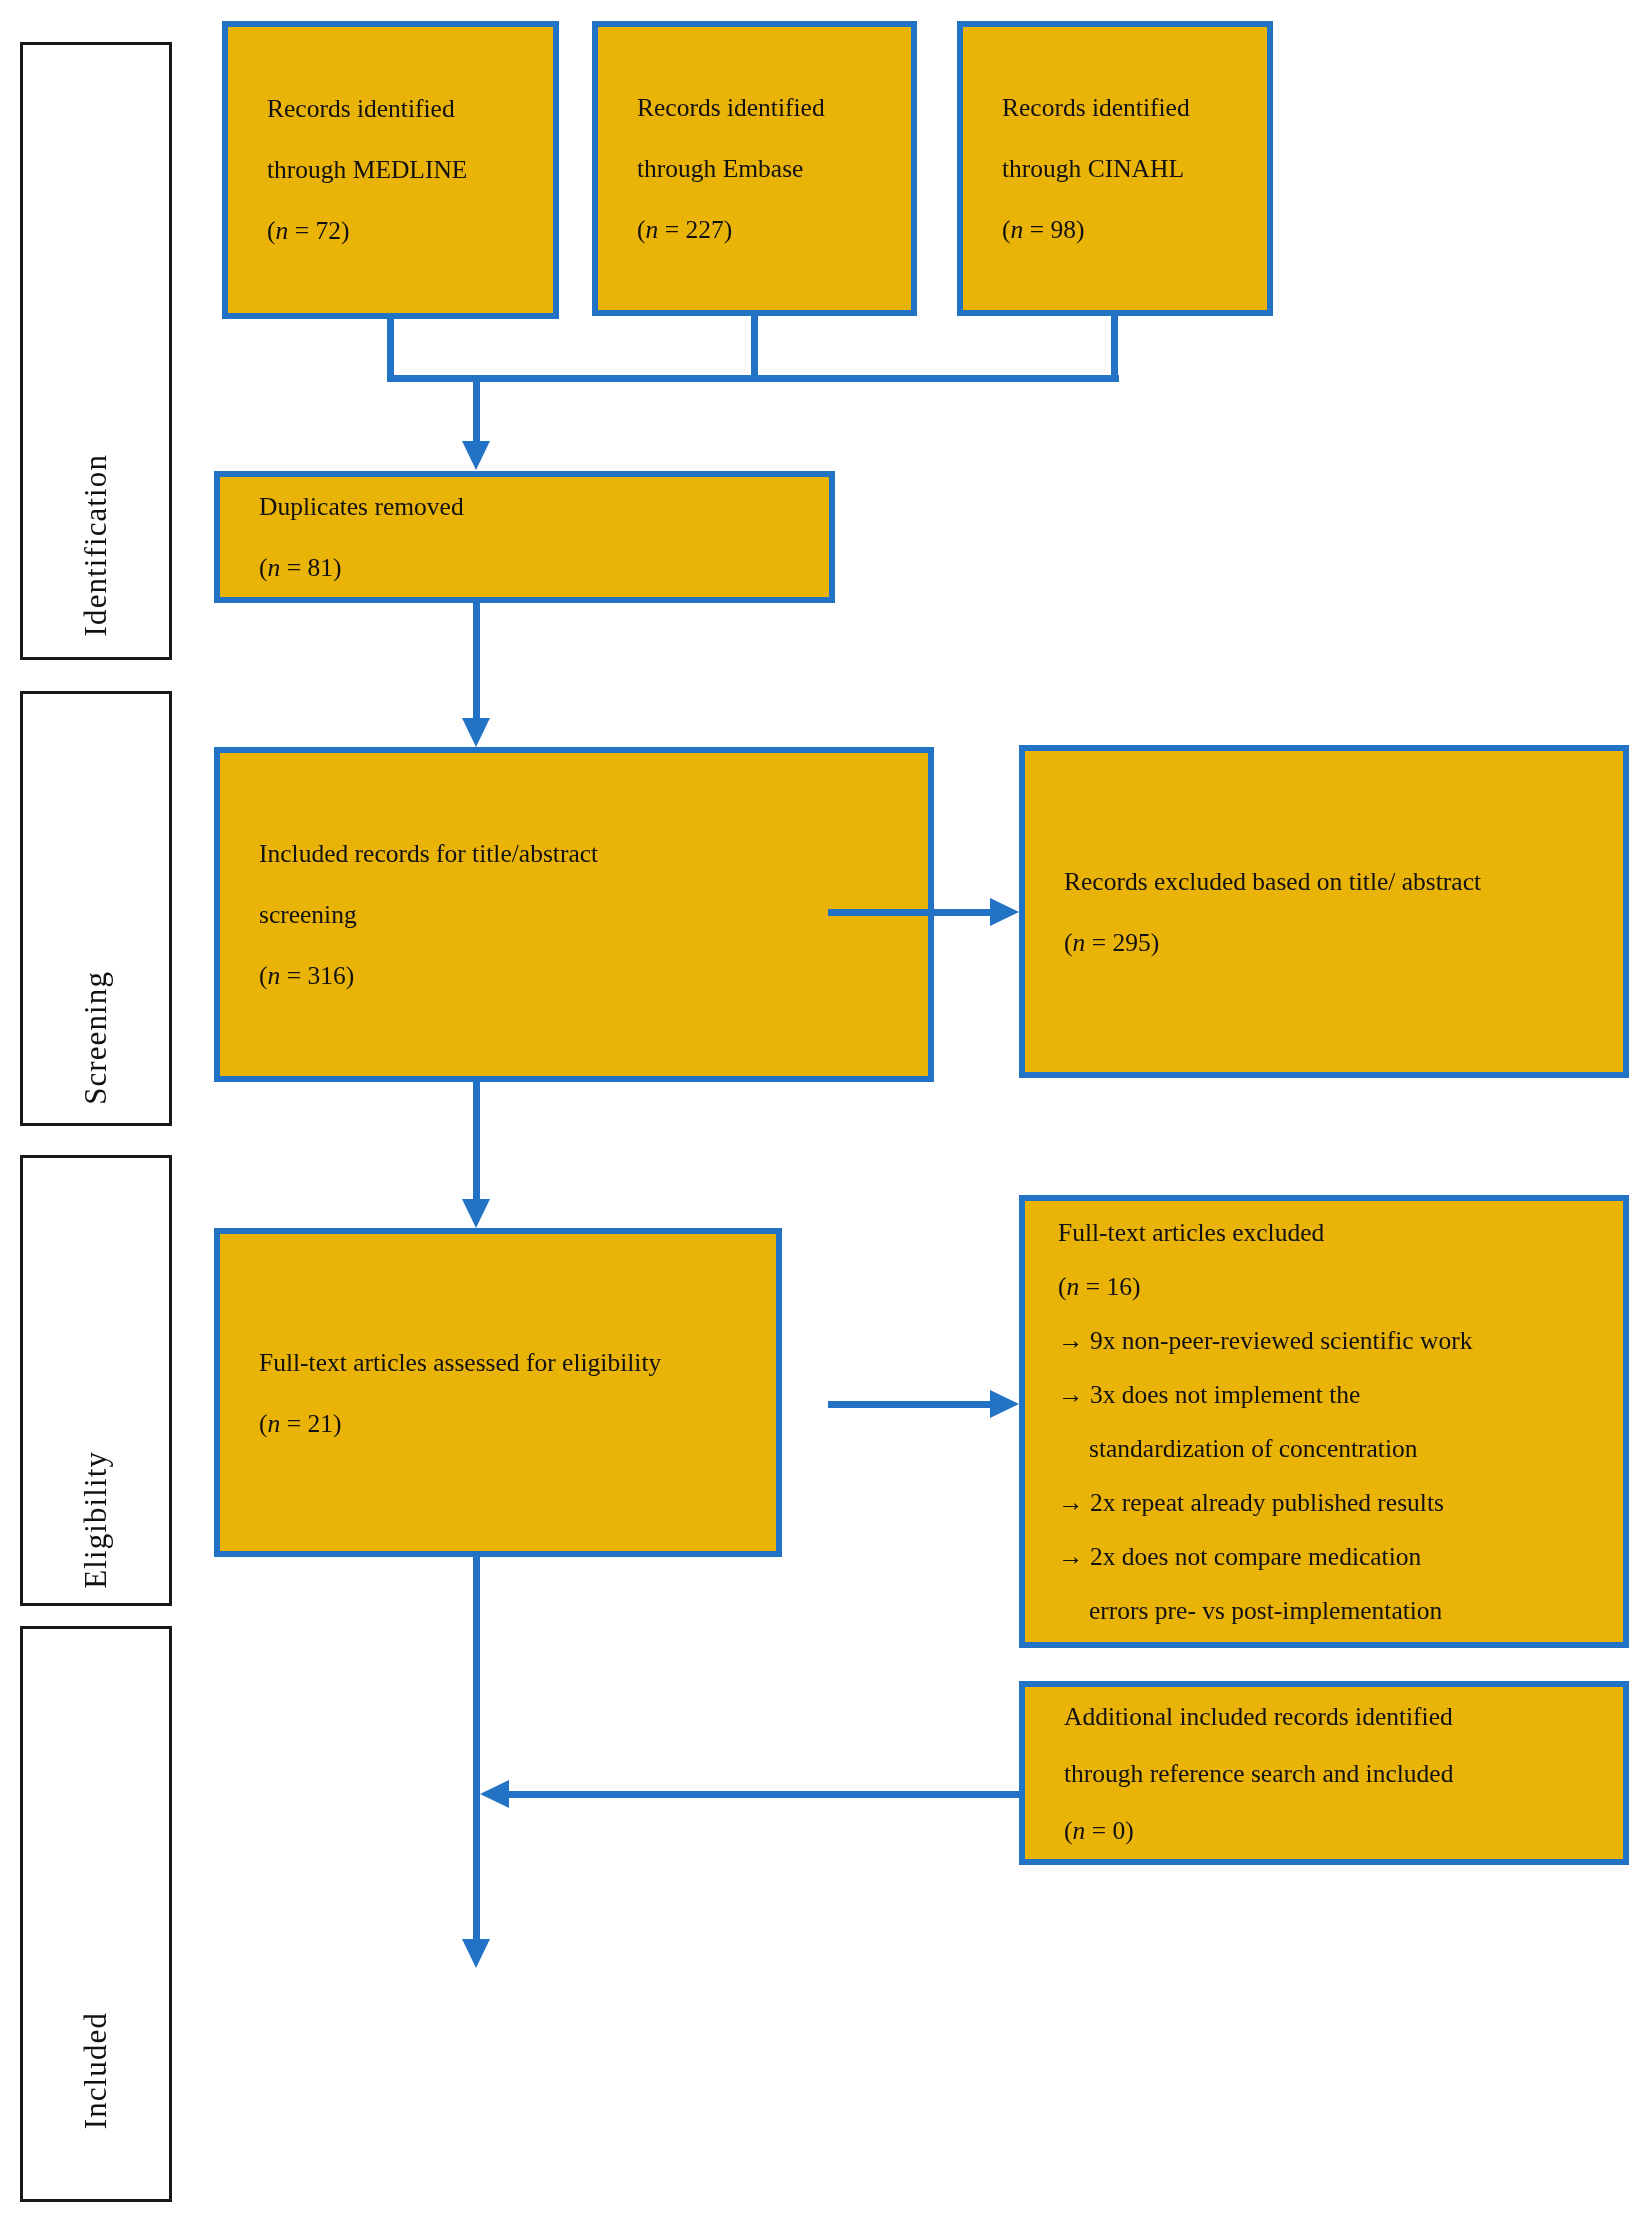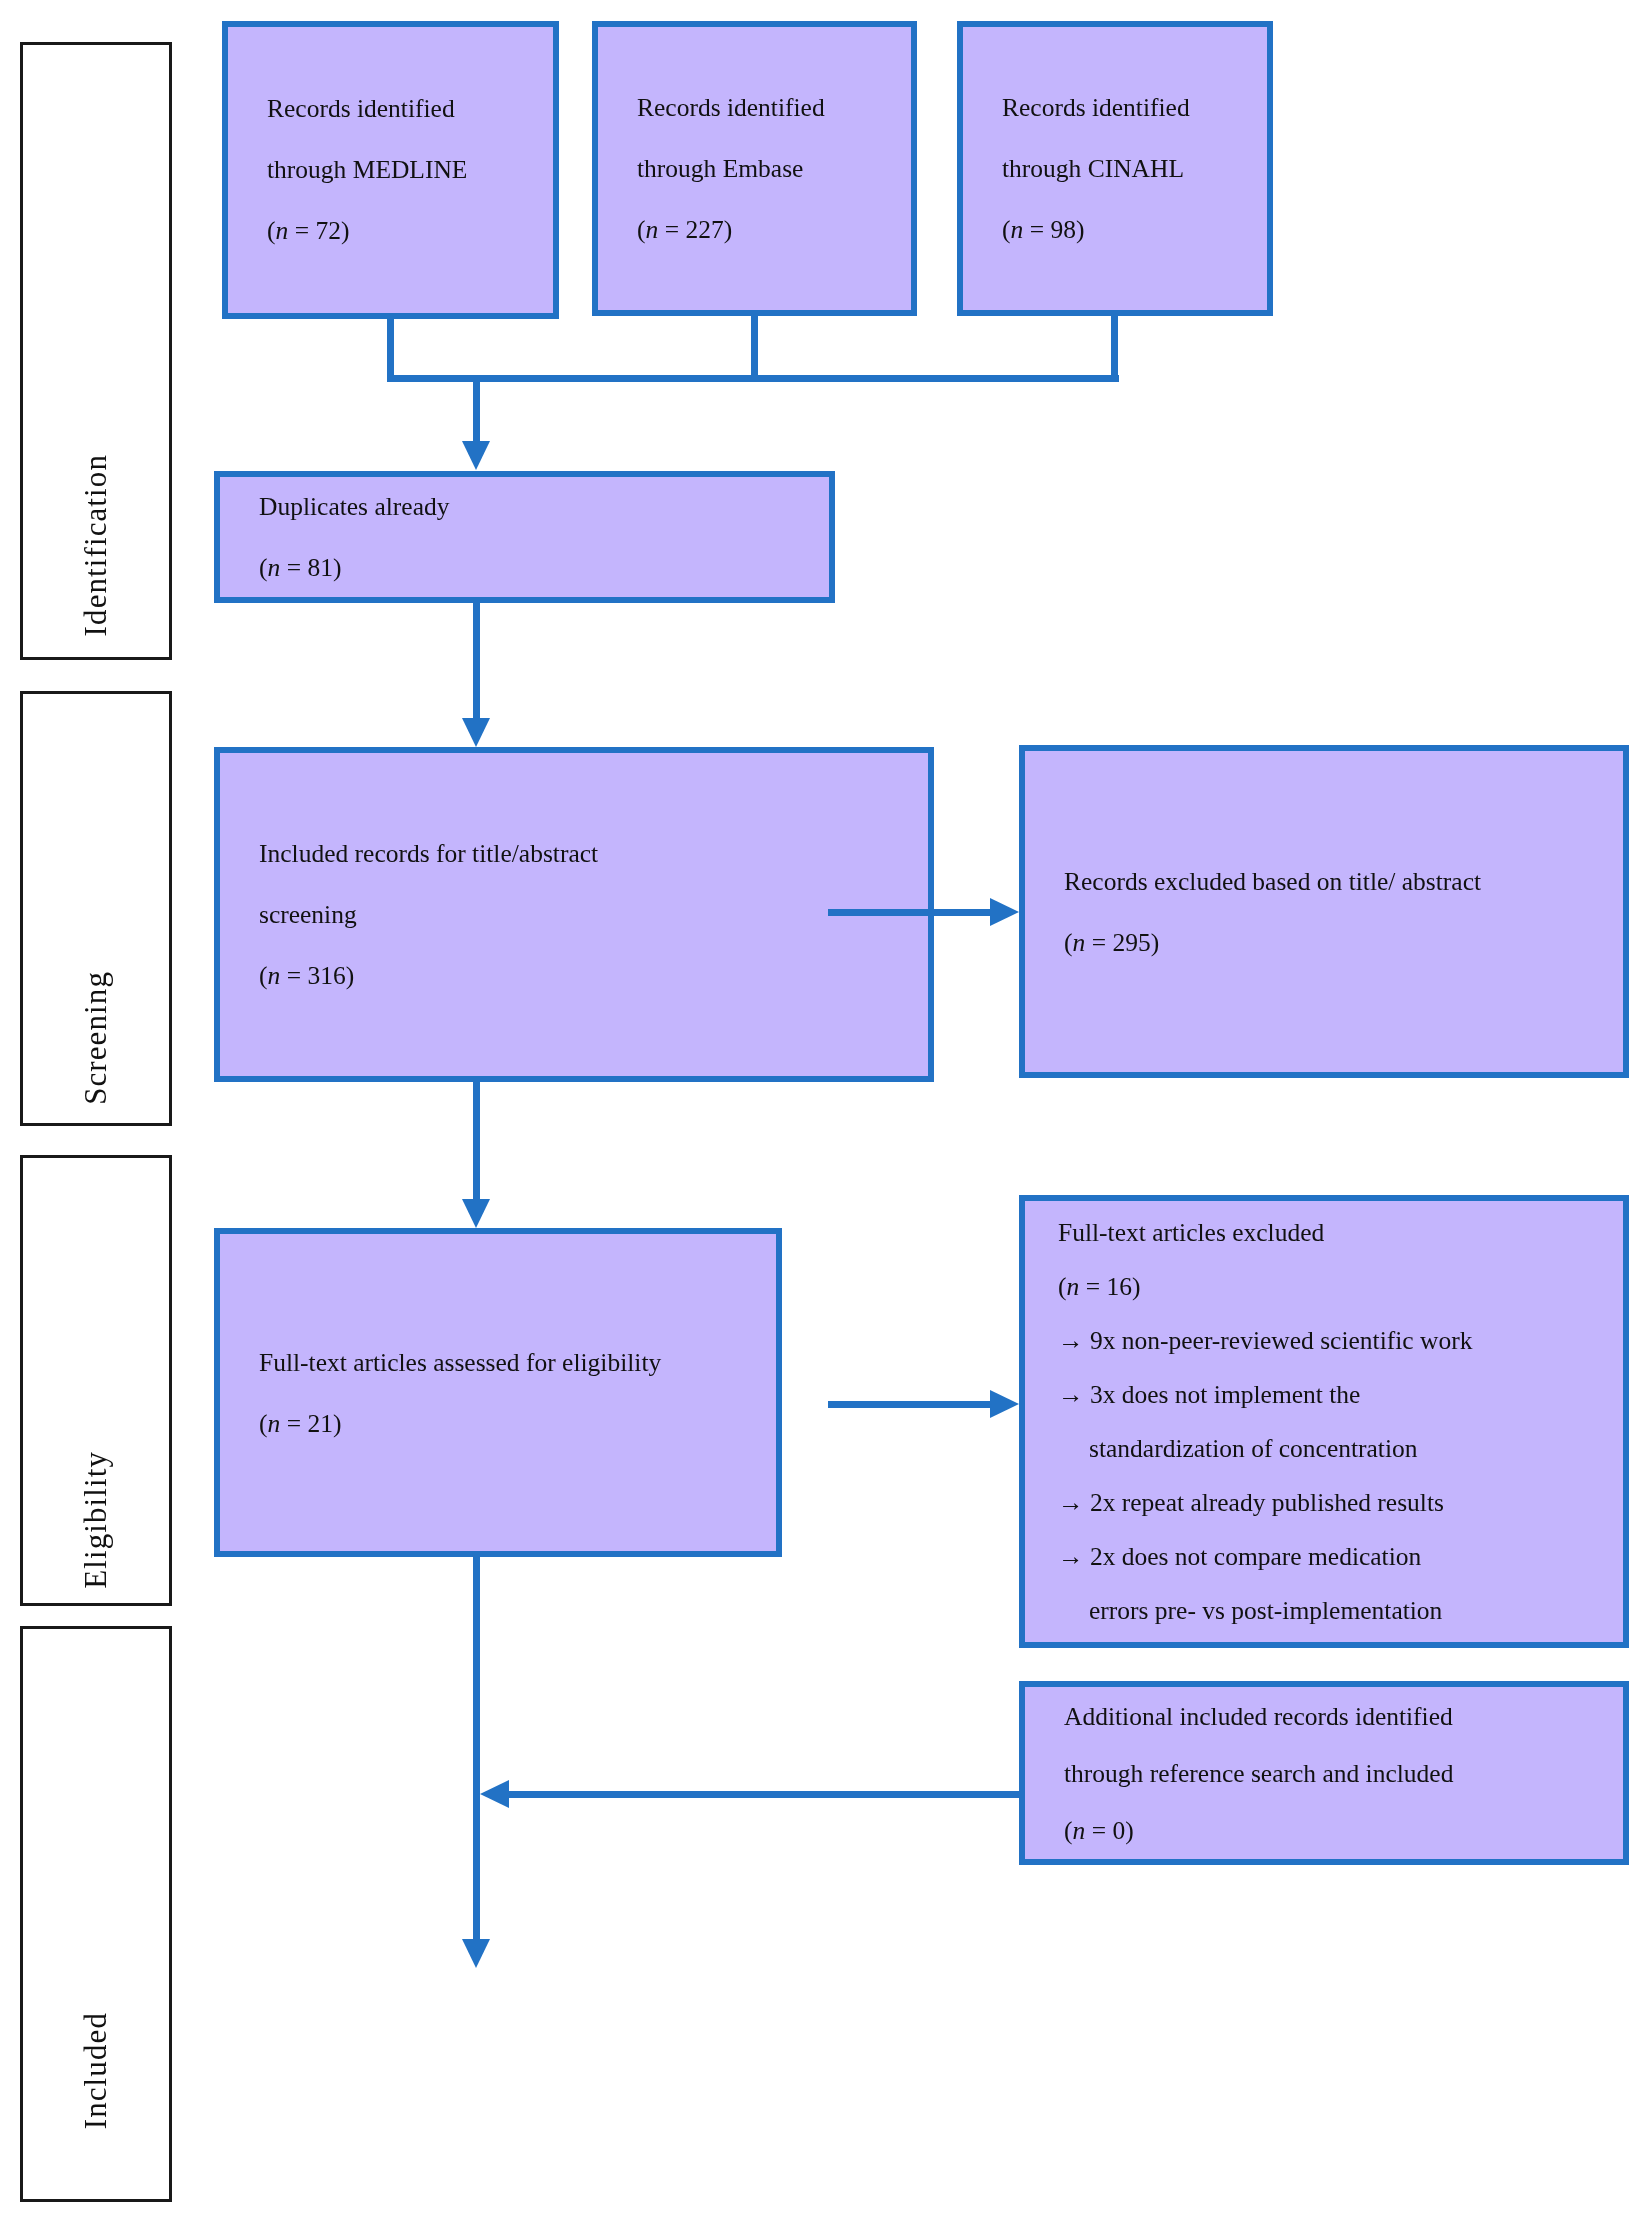--- a/index.html
+++ b/index.html
@@ -31,21 +31,21 @@
     letter-spacing: 1.1px;
     white-space: nowrap;
     color: #111111;
   }
 
   
   .flow-box {
     position: absolute;
     border: 6px solid #2272c5;
     box-sizing: border-box;
-    background: #c4b5fd;
+    background: #eab308;
     display: flex;
     flex-direction: column;
     justify-content: center;
     padding-left: 39px;
     padding-right: 11px;
     font-size: 25.5px;
   }
   .box-line { line-height: 61px; white-space: nowrap; }
   .flow-box.tight { padding-left: 33px; }
   .flow-box.tight .box-line { line-height: 54px; font-family: Liberation Serif, serif; }
@@ -99,21 +99,21 @@
     <div class="box-line">through Embase</div>
     <div class="box-line">(<i>n</i> = 227)</div>
   </div>
   <div class="flow-box" style="left:957px; top:20.6px; width:316px; height:295px;">
     <div class="box-line">Records identified</div>
     <div class="box-line">through CINAHL</div>
     <div class="box-line">(<i>n</i> = 98)</div>
   </div>
 
   <div class="flow-box" style="left:214px; top:471px; width:621px; height:132px;">
-    <div class="box-line">Duplicates already</div>
+    <div class="box-line">Duplicates removed</div>
     <div class="box-line">(<i>n</i> = 81)</div>
   </div>
 
   <div class="flow-box" style="left:214px; top:747px; width:720px; height:335px;">
     <div class="box-line">Included records for title/abstract</div>
     <div class="box-line">screening</div>
     <div class="box-line">(<i>n</i> = 316)</div>
   </div>
 
   <div class="flow-box" style="left:1019px; top:745px; width:610px; height:333px;">

